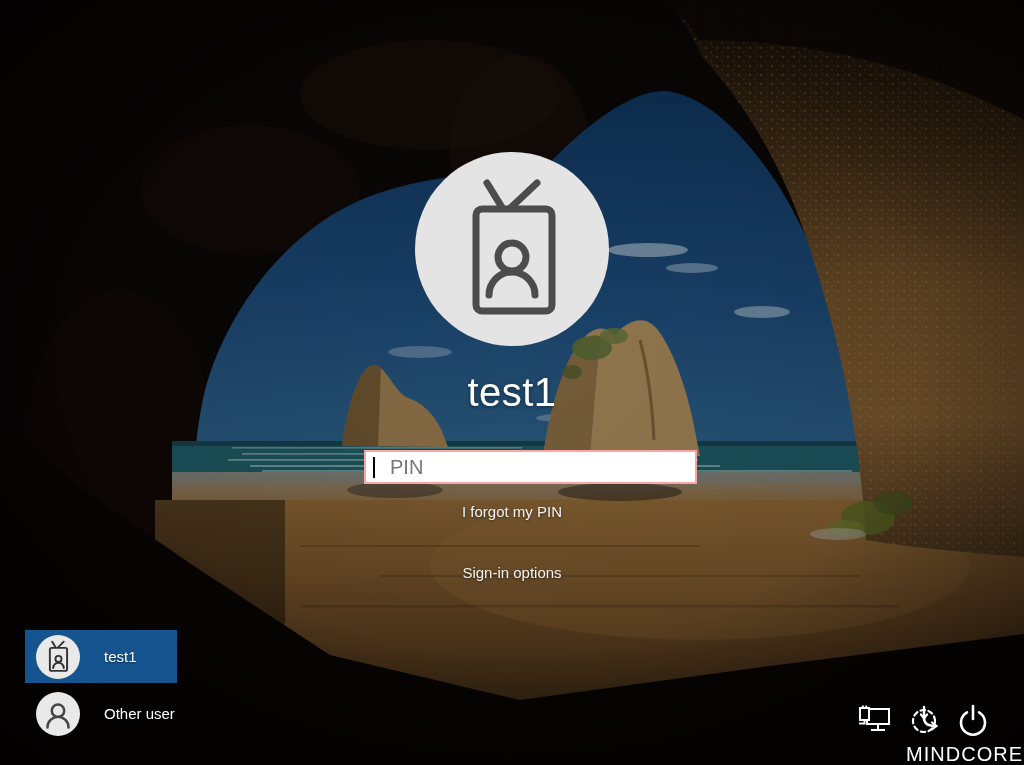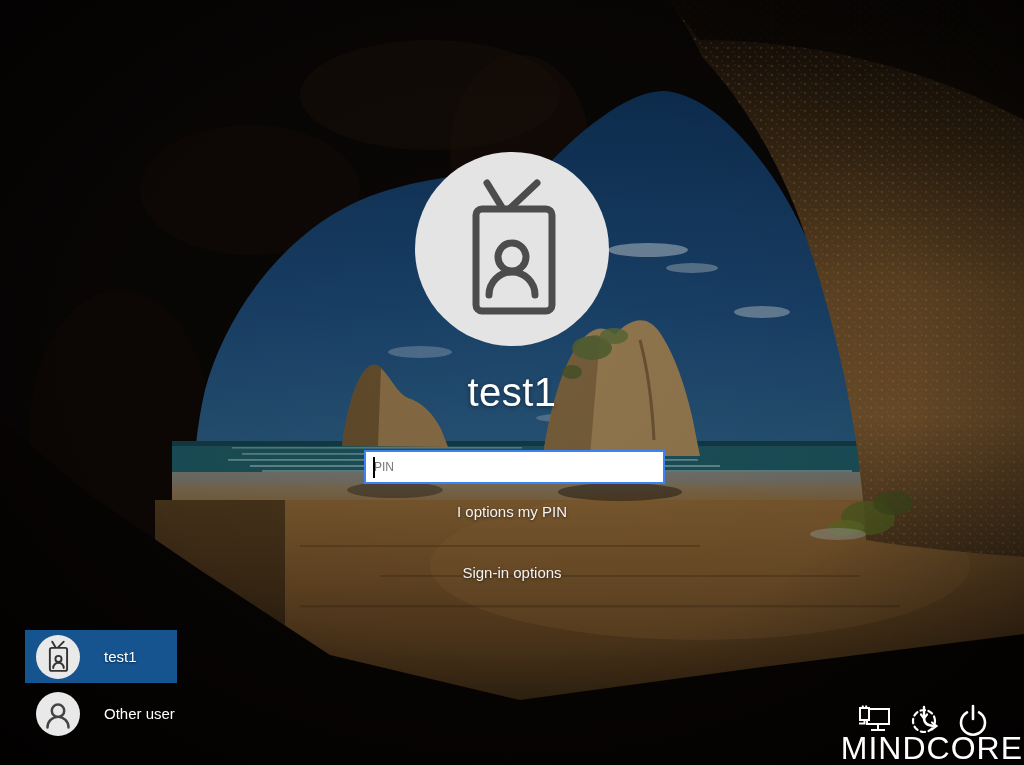--- a/index.html
+++ b/index.html
@@ -15,22 +15,22 @@
     position: absolute; left: 415px; top: 152px; width: 194px; height: 194px;
     border-radius: 50%; background: #e4e4e4; z-index: 5;
   }
   .username {
     position: absolute; left: 0; right: 0; top: 370px; text-align: center;
     font-size: 40px; font-weight: 300; color: #ffffff; z-index: 5;
     text-shadow: 0 1px 4px rgba(0,0,0,0.45); letter-spacing: 0.5px;
   }
   .pin-input {
     position: absolute; left: 364px; top: 450px; width: 281px; height: 18px;
-    padding: 6px 8px; border: 2px solid #3b82f6; background: #ffffff;
-    font-size: 12px; color: #1a1a1a; outline: none; z-index: 5;
+    padding: 6px 24px; border: 2px solid #fca5a5; background: #ffffff;
+    font-size: 20px; color: #1a1a1a; outline: none; z-index: 5;
     font-family: "Liberation Sans", sans-serif; border-radius: 0;
   }
   .pin-input::placeholder { color: #767676; opacity: 1; }
   .caret {
     position: absolute; left: 373px; top: 457px; width: 1.5px; height: 21px;
     background: #000; z-index: 6;
   }
   .link {
     position: absolute; left: 0; right: 0; text-align: center;
     font-size: 15px; color: #f2f2f2; z-index: 5; cursor: pointer;
@@ -57,21 +57,21 @@
 
   
   .tray {
     position: absolute; left: 858px; top: 702px; z-index: 5;
     display: flex; gap: 15px; align-items: center;
   }
   .tray-btn { width: 34px; height: 36px; display: flex; align-items: center;
     justify-content: center; cursor: pointer; }
   .watermark {
     position: absolute; right: 1px; bottom: 1px; z-index: 6;
-    color: #ffffff; font-size: 32px; letter-spacing: 1px; line-height: 1;
+    color: #ffffff; font-size: 20px; letter-spacing: 1px; line-height: 1;
     font-family: "Liberation Sans", sans-serif;
   }
 </style>
 </head>
 <body>
 
 <div id="wallpaper">
 <svg width="1024" height="765" viewBox="0 0 1024 765" preserveAspectRatio="none">
   <defs>
     <linearGradient id="skyGrad" x1="0" y1="0" x2="0" y2="1">
@@ -200,21 +200,21 @@
       <path d="M 74,143 A 23,23 0 0 1 120,143"></path>
     </g>
   </svg>
 </div>
 
 <div class="username">test1</div>
 
 <input class="pin-input" type="password" placeholder="PIN" style="">
 <div class="caret"></div>
 
-<div class="link forgot">I options my PIN</div>
+<div class="link forgot">I forgot my PIN</div>
 <div class="link options">Sign-in options</div>
 
 <div class="user-tile selected" style="top:630px">
   <div class="mini-avatar">
     <svg width="44" height="44" viewBox="0 0 46 46">
       <g stroke="#333333" stroke-width="2" fill="none" stroke-linecap="round">
         <line x1="17" y1="7" x2="24" y2="19"></line>
         <line x1="29" y1="7" x2="21" y2="15"></line>
         <rect x="14.5" y="13.5" width="18" height="24" rx="2" fill="#e9e9e9"></rect>
         <circle cx="23.5" cy="25" r="3.2"></circle>

